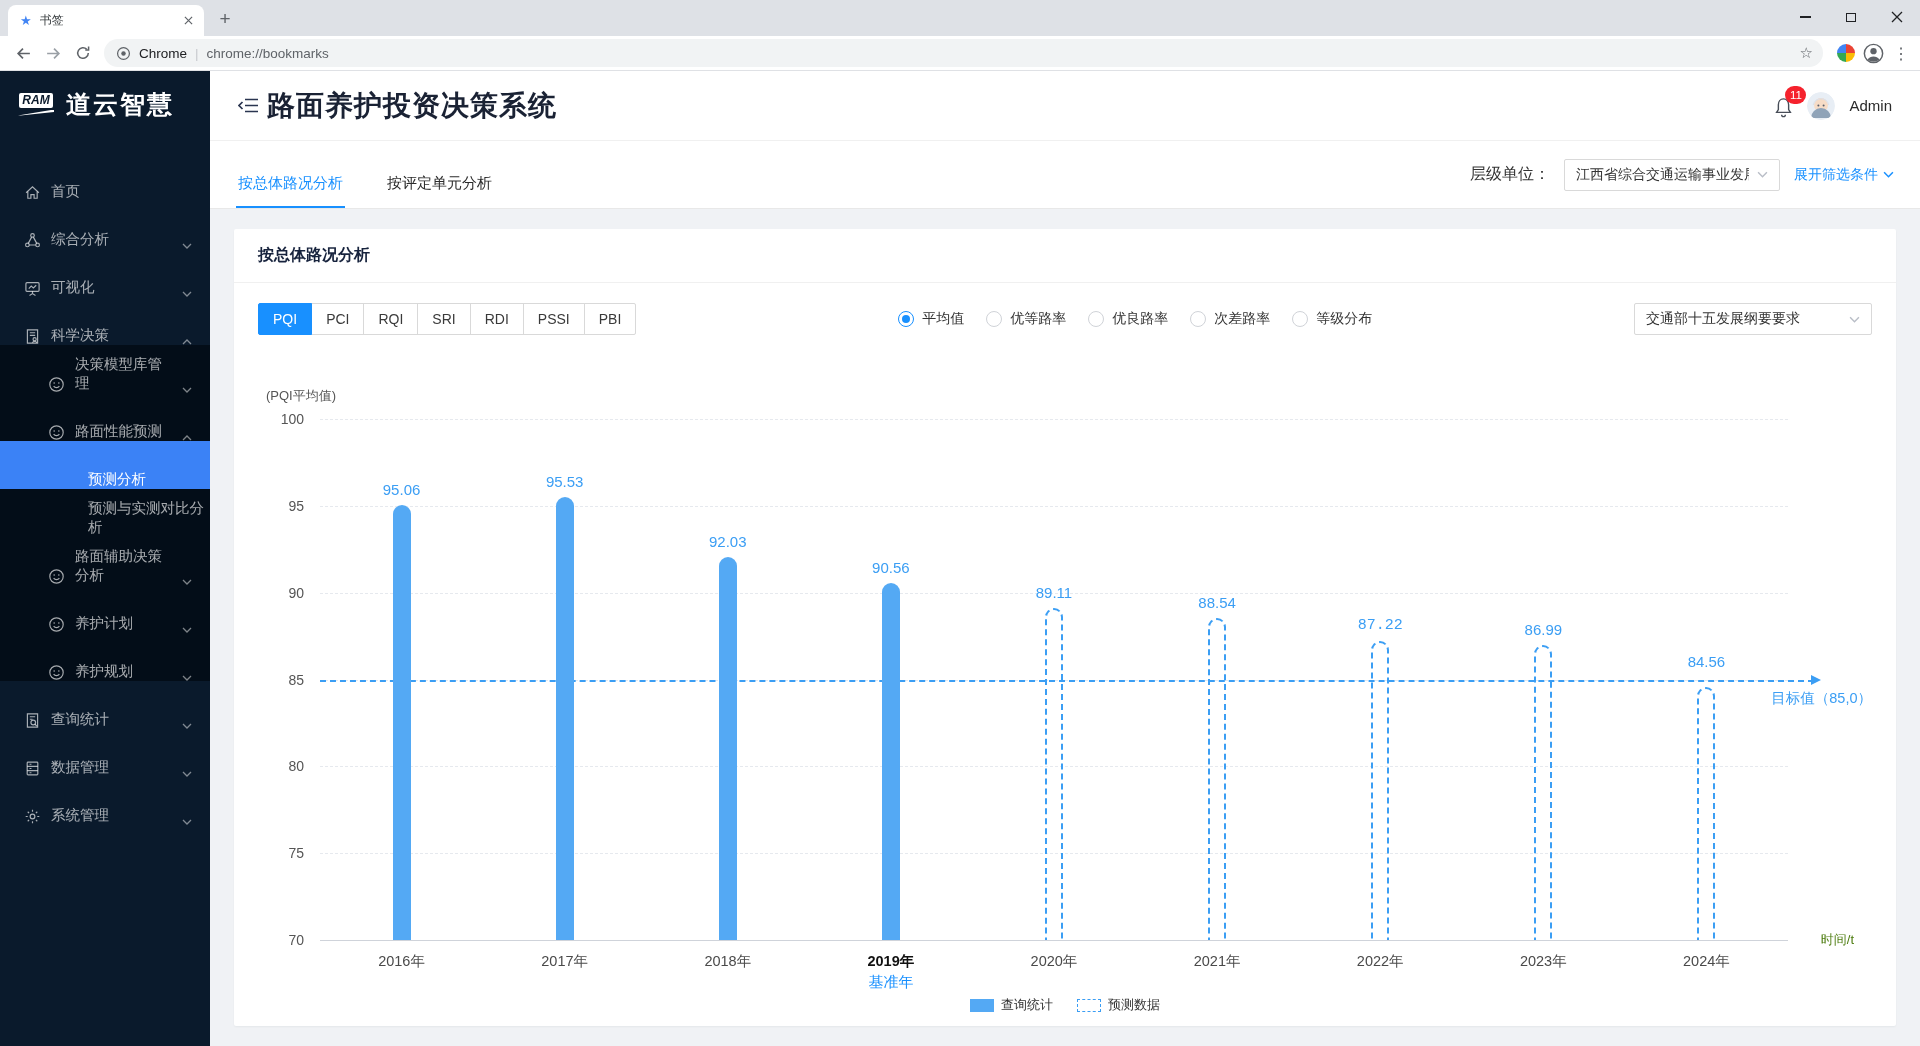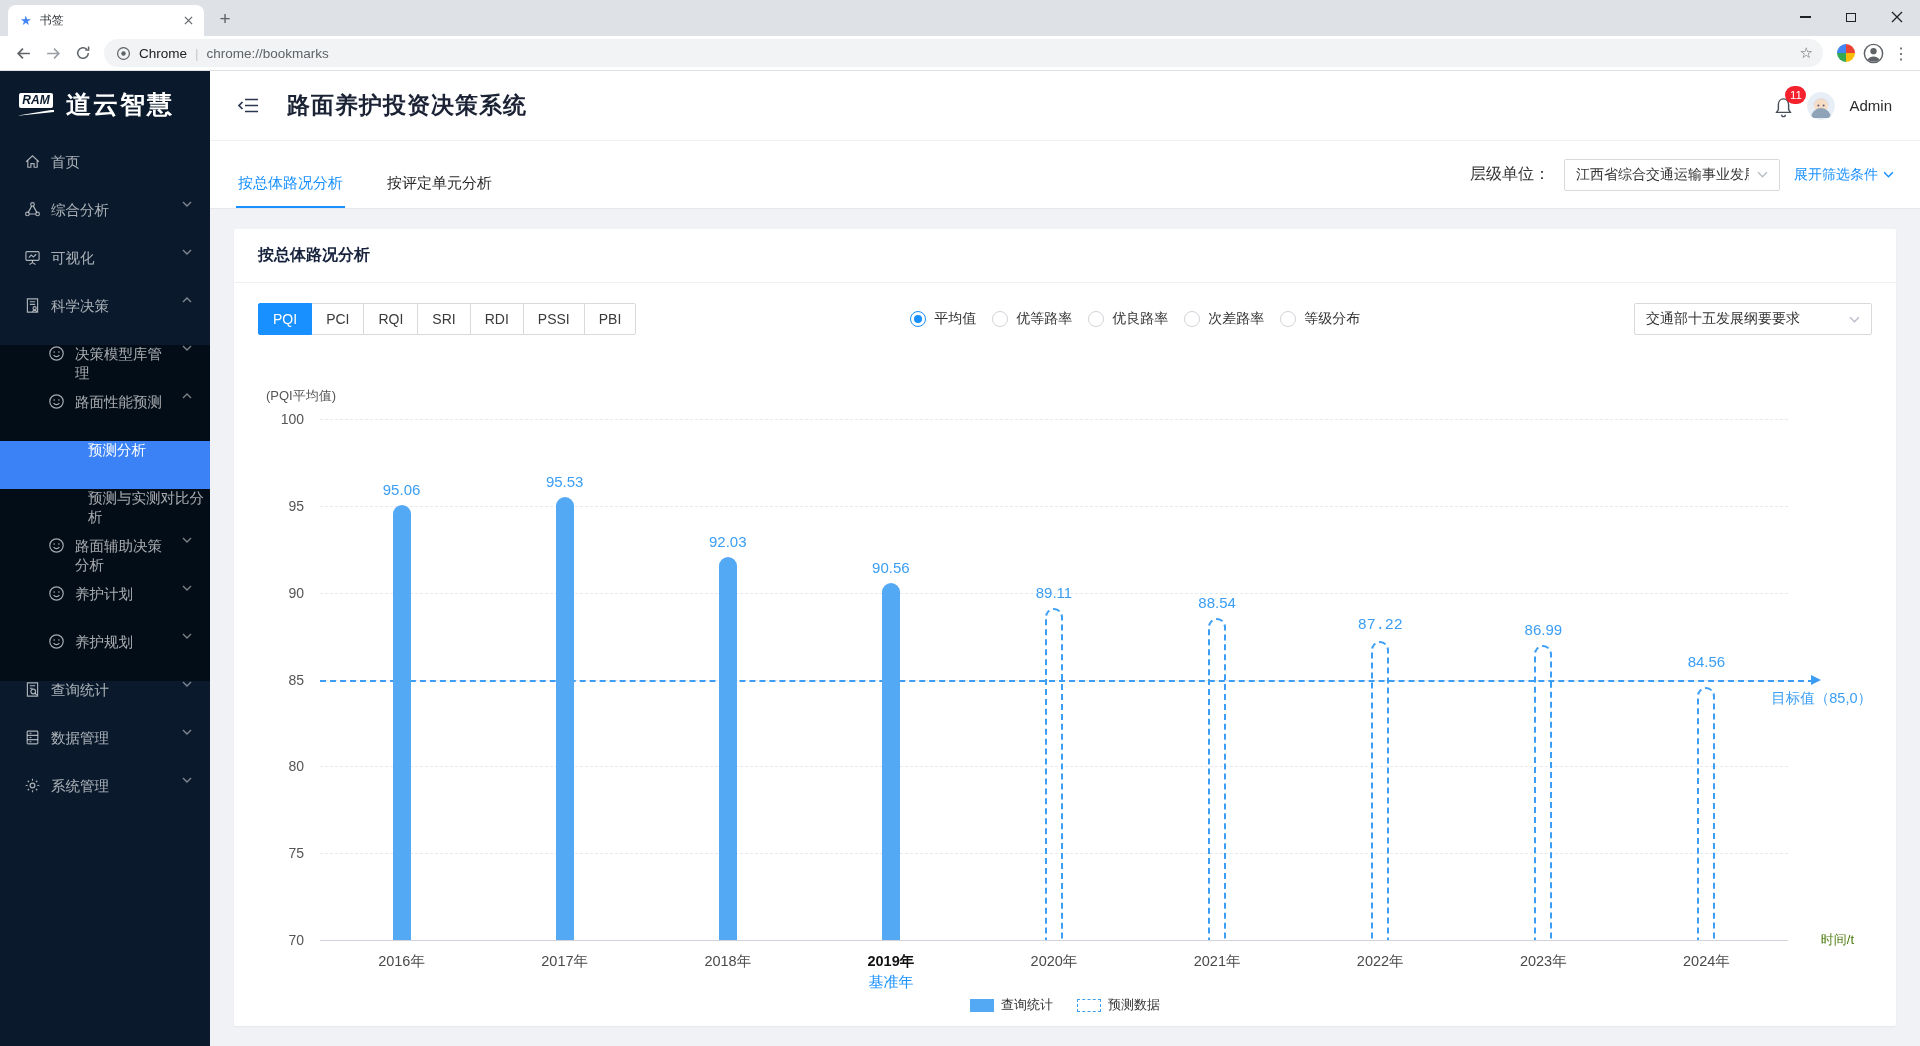--- a/index.html
+++ b/index.html
@@ -31,36 +31,36 @@
   .app { display:flex; height:975px; }
 
   
   .sidebar { width:210px; flex-shrink:0; background:#0a1a2c; color:rgba(255,255,255,.65); display:flex; flex-direction:column; overflow:hidden; }
   .logo { height:66px; display:flex; align-items:center; padding-left:16px; gap:10px; flex-shrink:0; }
   .ram-badge { display:flex; flex-direction:column; align-items:center; width:40px; }
   .ram-text { background:#fff; color:#0a1a2c; font-weight:bold; font-style:italic; font-size:12px; line-height:15px; padding:0 3px; border-radius:2px; }
   .ram-swoosh { width:36px; height:6px; background:#fff; margin-top:2px; clip-path:polygon(0 100%,100% 0,100% 42%,7% 100%); }
   .brand { color:#fff; font-size:25px; font-weight:bold; letter-spacing:2px; white-space:nowrap; }
   .menu { margin-top:16px; }
-  .menu-item { height:48px; display:flex; align-items:flex-start; gap:10px; font-size:14.5px; cursor:pointer; }
+  .menu-item { height:48px; display:flex; align-items:flex-end; gap:10px; font-size:14.5px; cursor:pointer; }
   .menu-item.lvl1 { padding-left:24px; }
   .menu-item.lvl2 { padding-left:48px; }
   .menu-item.lvl3 { padding-left:88px; }
   .menu-item.sub { background:#030d18; }
   .menu-item.selected { background:#3b82f6; color:#fff; }
   .mi-icon { width:17px; height:17px; display:flex; align-items:center; justify-content:center; }
   .mi-icon svg { width:17px; height:17px; }
   .mi-chevron { margin-left:auto; margin-right:18px; opacity:.75; display:flex; }
   .mi-chevron.up svg { transform:rotate(180deg); }
 
   
   .main { flex:1; min-width:0; display:flex; flex-direction:column; background:#f0f2f5; }
   .app-header { height:70px; background:#fff; display:flex; align-items:center; padding:0 28px; border-bottom:1px solid #f0f0f0; flex-shrink:0; }
   .fold-ico { display:flex; align-items:center; }
-  .app-title { font-size:23px; font-weight:bold; color:#1a2234; margin-left:28px; letter-spacing:1px; }
+  .app-title { font-size:28px; font-weight:bold; color:#1a2234; margin-left:8px; letter-spacing:1px; }
   .header-right { margin-left:auto; display:flex; align-items:center; gap:14px; }
   .bell-wrap { position:relative; display:flex; padding-top:4px; }
   .badge { position:absolute; top:-7px; left:11px; background:#f5222d; color:#fff; font-size:11.5px; height:18px; min-width:21px; border-radius:9px; display:flex; align-items:center; justify-content:center; padding:0 4px; }
   .avatar { width:28px; height:28px; border-radius:50%; overflow:hidden; display:flex; }
   .admin-name { font-size:15px; color:#2a2a2a; }
 
   .tabsrow { height:68px; background:#fff; display:flex; align-items:stretch; padding:0 26px; border-bottom:1px solid #e8e8e8; flex-shrink:0; }
   .tabs { display:flex; align-items:flex-end; gap:40px; }
   .tab-item { position:relative; padding:0 2px 15px; font-size:15px; color:#2b2b2b; cursor:pointer; }
   .tab-item.active { color:#1890ff; }
@@ -77,21 +77,21 @@
   .card { background:#fff; height:100%; border-radius:2px; box-shadow:0 1px 2px rgba(29,35,41,.05); display:flex; flex-direction:column; }
   .card-head { height:54px; flex-shrink:0; border-bottom:1px solid #f0f0f0; display:flex; align-items:center; padding:0 24px; font-size:16px; font-weight:bold; color:#17233d; }
   .card-body { flex:1; min-height:0; display:flex; flex-direction:column; padding:20px 24px 10px; }
 
   .controls { display:flex; align-items:center; flex-shrink:0; }
   .btn-group { display:flex; }
   .metric-btn { height:32px; padding:0 14px; min-width:46px; background:#fff; border:1px solid #d9d9d9; font-size:14px; color:#3a3a3a; margin-left:-1px; cursor:pointer; font-family:inherit; position:relative; }
   .metric-btn:first-child { border-radius:2px 0 0 2px; margin-left:0; }
   .metric-btn:last-child { border-radius:0 2px 2px 0; }
   .metric-btn.active { background:#1890ff; border-color:#1890ff; color:#fff; z-index:1; }
-  .radios { flex:1; display:flex; justify-content:center; align-items:center; gap:16px; }
+  .radios { flex:1; display:flex; justify-content:center; align-items:center; gap:22px; }
   .radio-item { display:flex; align-items:center; gap:8px; font-size:14px; color:#333; cursor:pointer; }
   .radio-dot { width:16px; height:16px; border:1px solid #d0d3d8; border-radius:50%; background:#fff; flex-shrink:0; }
   .radio-item.checked .radio-dot { border-color:#1890ff; }
   .radio-item.checked .radio-dot::after { content:''; display:block; width:8px; height:8px; margin:3px; border-radius:50%; background:#1890ff; }
   .std-select { width:238px; }
 
   
   .chart-area { flex:1; position:relative; margin-top:20px; min-height:0; }
   .axis-title { position:absolute; left:8px; top:32px; font-size:13px; color:#555; }
   .plot { position:absolute; left:62px; right:84px; top:64px; bottom:76px; }

